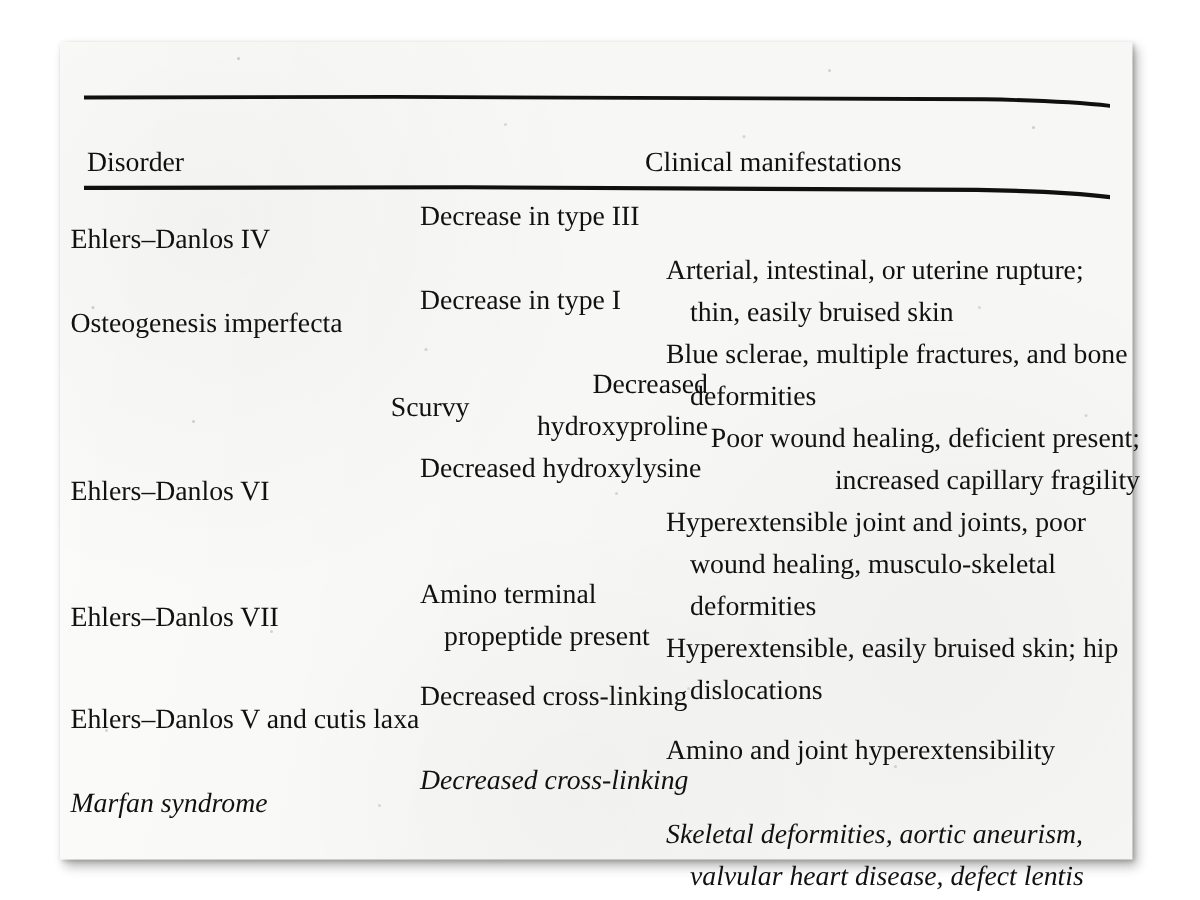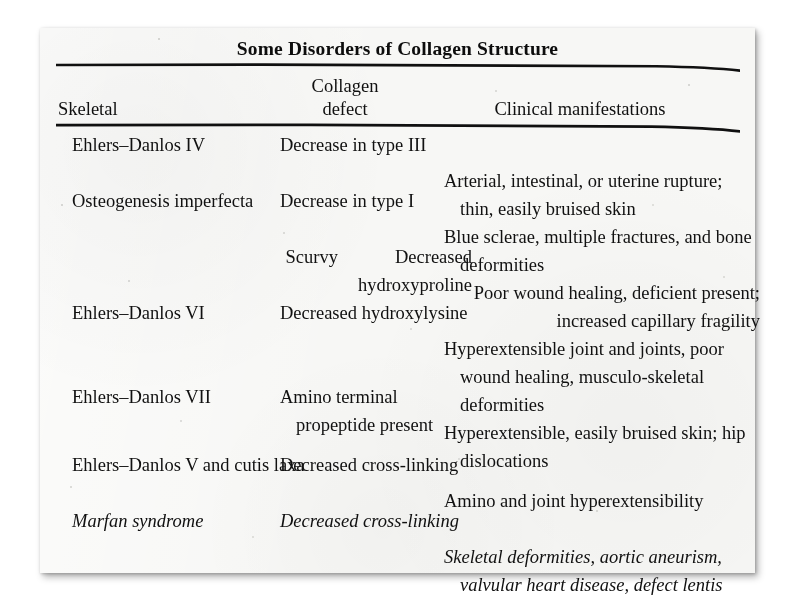--- a/index.html
+++ b/index.html
@@ -105,21 +105,20 @@
   #hdr-collagen {
     left: 215px;
     top: 1px;
     width: 180px;
     text-align: center;
   }
   #hdr-clinical {
     left: 390px;
     top: 24px;
     width: 300px;
-    text-align: center;
   }
 
   
   .tbody {
     position: absolute;
     left: 0;
     right: 0;
     top: 103px;
   }
   .row {
@@ -130,21 +129,21 @@
     position: absolute;
     top: 0;
     font-size: 18.5px;
     line-height: 28px;
     color: #111111;
     
     padding-left: 16px;
     text-indent: -16px;
     white-space: pre-line;
   }
-  .c-disorder    { left: 32px;  width: 250px; }
+  .c-disorder    { left: 7px;  width: 250px; margin-top: 15px; }
   .c-defect      { left: 240px; width: 176px; }
   .c-clinical    { left: 404px; width: 300px; margin-top: 36px; }
 </style>
 </head>
 <body>
 
 <div id="screenshot">
 
   <div id="page-sheet">
 
@@ -161,32 +160,29 @@
     <div class="speckle" style="left:660px;  top:322px; width:2px; height:2px; opacity:.35;"></div>
     <div class="speckle" style="left:140px;  top:392px; width:2px; height:2px; opacity:.33;"></div>
     <div class="speckle" style="left:30px;   top:458px; width:2px; height:2px; opacity:.36;"></div>
     <div class="speckle" style="left:418px;  top:430px; width:2px; height:2px; opacity:.28;"></div>
     <div class="speckle" style="left:556px;  top:482px; width:2px; height:2px; opacity:.34;"></div>
     <div class="speckle" style="left:212px;  top:508px; width:2px; height:2px; opacity:.30;"></div>
     <div class="speckle" style="left:683px;  top:248px; width:2px; height:2px; opacity:.31;"></div>
 
     <div class="sheet-inner">
 
-      <div class="table-title">Some Disorders of Collagen Structure</div>
 
       <div class="rule" id="rule-top">
         <svg width="684" height="14" viewBox="0 0 684 14" preserveAspectRatio="none" aria-hidden="true">
           <path d="M0,3.0 C200,2.2 430,2.6 600,4.2 C640,4.9 665,6.4 684,8.6" stroke="#101010" stroke-width="2.6" fill="none" stroke-linecap="round"></path>
         </svg>
       </div>
 
       <div class="col-headers">
-        <div class="hdr" id="hdr-disorder">Skeletal</div>
-        <div class="hdr" id="hdr-collagen" style="white-space: pre-line;">Collagen
-defect</div>
+        <div class="hdr" id="hdr-disorder">Disorder</div>
         <div class="hdr" id="hdr-clinical">Clinical manifestations</div>
       </div>
 
       <div class="rule" id="rule-header">
         <svg width="684" height="14" viewBox="0 0 684 14" preserveAspectRatio="none" aria-hidden="true">
           <path d="M0,3.2 C190,2.4 420,2.8 595,4.6 C638,5.4 664,7.0 684,9.4" stroke="#101010" stroke-width="2.8" fill="none" stroke-linecap="round"></path>
         </svg>
       </div>
 
       <div class="tbody" id="table-body">

